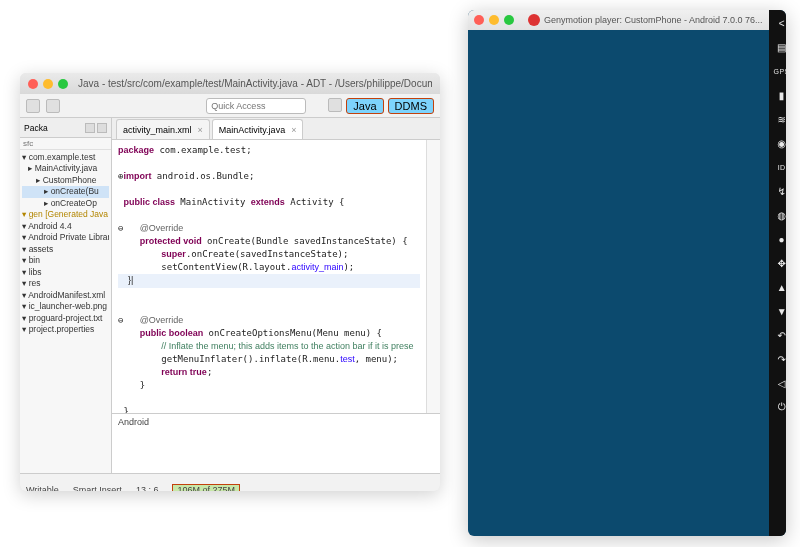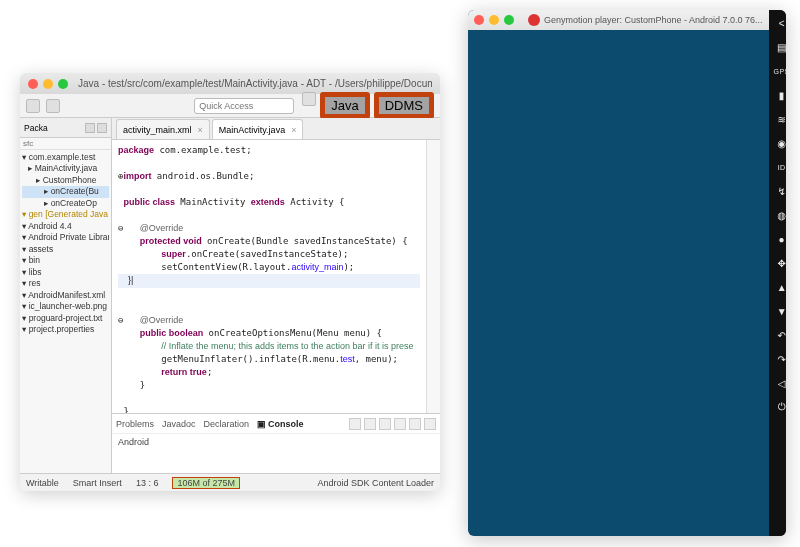--- a/index.html
+++ b/index.html
@@ -6,24 +6,24 @@
 body { background: #fff; width: 800px; height: 547px; position: relative; font-size: 10px; }
 
 
 .ide { position: absolute; left: 20px; top: 73px; width: 420px; height: 418px; border-radius: 6px; box-shadow: 0 4px 18px rgba(0,0,0,.18); background: #e8e8e8; overflow: hidden; }
 .ide-titlebar { height: 21px; background: linear-gradient(#eaeaea,#d9d9d9); display: flex; align-items: center; padding: 0 8px; font-size: 11px; color: #444; }
 .traffic { display: flex; gap: 5px; margin-right: 10px; }
 .tl { width: 10px; height: 10px; border-radius: 50%; }
 .tl.red{background:#ff5f57}.tl.yel{background:#febc2e}.tl.grn{background:#28c840}
 .ide-title { flex: 1; text-align: center; font-size: 10px; color: #555; white-space: nowrap; overflow: hidden; }
 .ide-toolbar { height: 24px; background: #f2f2f2; border-bottom: 1px solid #ccc; display: flex; align-items: center; padding: 0 6px; gap: 6px; }
-.quick { margin-left: auto; display: flex; align-items: center; gap: 8px; font-size: 9px; }
+.quick { margin-left: auto; display: flex; align-items: center; gap: 22px; font-size: 9px; }
 .quick input { height: 16px; width: 100px; font-size: 9px; border: 1px solid #bbb; border-radius: 3px; padding: 0 4px; }
 .persp { display: flex; gap: 4px; }
-.persp .pbtn { padding: 1px 6px; font-size: 13px; background: #a3a3a3; border: 5px solid #c2410c; border-radius: 3px; }
+.persp .pbtn { padding: 1px 6px; font-size: 11px; background: #7dd3fc; border: 1px solid #c2410c; border-radius: 3px; }
 .ide-body { display: flex; height: calc(100% - 21px - 24px - 18px); background: #fff; }
 .explorer { width: 92px; background: #f7f7f7; border-right: 1px solid #ccc; font-size: 8.5px; overflow: hidden; }
 .exp-tab { height: 20px; display: flex; align-items: center; padding: 0 4px; border-bottom: 1px solid #ccc; background: #eee; }
 .exp-tab .tablabel { flex:1; white-space:nowrap; overflow:hidden; }
 .exp-tab .mini-icons { display:flex; gap:2px; }
 .mini-icons span { width:10px; height:10px; background:#ddd; border:1px solid #bbb; display:inline-block; }
 .sfx { padding:1px 3px; color:#777; font-size:8px; border-bottom:1px solid #e0e0e0; }
 .tree { padding: 2px; line-height: 1.35; color: #333; }
 .tree .item { white-space: nowrap; overflow:hidden; }
 .tree .lv1 { padding-left: 6px; }
@@ -43,21 +43,21 @@
 .code .ann { color: #646464; }
 .code .selline { background: #eaf1fb; display:block; }
 .right-gutter { width:14px; background:#f7f7f7; border-left:1px solid #ddd; }
 .bottom-pane { height: 60px; border-top: 1px solid #ccc; background: #fff; }
 .bp-tabs { height: 20px; display: flex; align-items: center; padding: 0 4px; font-size: 9px; color: #555; border-bottom: 1px solid #eee; gap:8px; }
 .bp-tabs .btn-row { margin-left:auto; display:flex; gap:3px; }
 .bp-tabs .btn-row span { width:12px; height:12px; background:#eee; border:1px solid #ccc; display:inline-block; }
 .bp-tabs .bptab { cursor:default; }
 .bp-tabs .bptab.active { font-weight:bold; color:#222; }
 .bp-body { padding:3px 6px; font-size:9px; color:#444; }
-.statusbar { height: 18px; background: #f2f2f2; border-top: 1px solid #ccc; display: flex; align-items: center; font-size: 9px; color: #444; padding: 1px 6px; gap: 14px; }
+.statusbar { height: 18px; background: #f2f2f2; border-top: 1px solid #ccc; display: flex; align-items: center; font-size: 9px; color: #444; padding: 16px 6px; gap: 14px; }
 .statusbar .mem { background:#c7e7a8; padding:0 4px; border:1px solid #c2410c; }
 .statusbar .loader { flex:1; text-align:right; }
 .tb-icon { width:14px; height:14px; background:#e0e0e0; border:1px solid #bbb; border-radius:2px; }
 
 
 .emu { position: absolute; left: 468px; top: 10px; width: 318px; height: 526px; border-radius: 6px; box-shadow: 0 4px 20px rgba(0,0,0,.22); background: #0c4a6e; overflow: hidden; display:flex; }
 .emu-titlebar { height: 20px; background: linear-gradient(#f0f0f0,#e2e2e2); display: flex; align-items: center; padding: 0 6px; font-size: 10px; color: #555; }
 .emu-titlebar .title { flex:1; text-align:center; font-size:9px; white-space:nowrap; overflow:hidden; }
 .emu-body { flex:1; display:flex; min-height:0; }
 .sidebar { width: 26px; background: #111; display: flex; flex-direction: column; align-items: center; padding: 4px 0; gap: 6px; color:#fff; font-size:10px; }
@@ -167,44 +167,29 @@
     <span class="kw">public boolean</span> onCreateOptionsMenu(Menu menu) {
         <span class="cm">// Inflate the menu; this adds items to the action bar if it is prese</span>
         getMenuInflater().inflate(R.menu.<span class="st">test</span>, menu);
         <span class="kw">return true</span>;
     }
 
  }</div>
         <div class="right-gutter"></div>
       </div>
       <div class="bottom-pane">
-        <div class="bp-tabs" id="bptabs">
-            <span class="bptab">Problems</span>
-            <span class="bptab">Javadoc</span>
-            <span class="bptab">Declaration</span>
-            <span class="bptab active">▣ Console</span>
-            <div class="btn-row">
-              <span></span>
-              <span></span>
-              <span></span>
-              <span></span>
-              <span></span>
-              <span></span>
-            </div>
-          </div>
         <div class="bp-body">Android</div>
       </div>
     </div>
   </div>
   <div class="statusbar">
     <span>Writable</span>
     <span>Smart Insert</span>
     <span>13 : 6</span>
     <span class="mem">106M of 275M</span>
-    <span class="loader">Android SDK Content Loader</span>
   </div>
 </div>
 
 <div class="emu">
   <div class="emu-titlebar">
     <div class="traffic">
       <div class="tl red"></div>
       <div class="tl yel"></div>
       <div class="tl grn"></div>
     </div>

